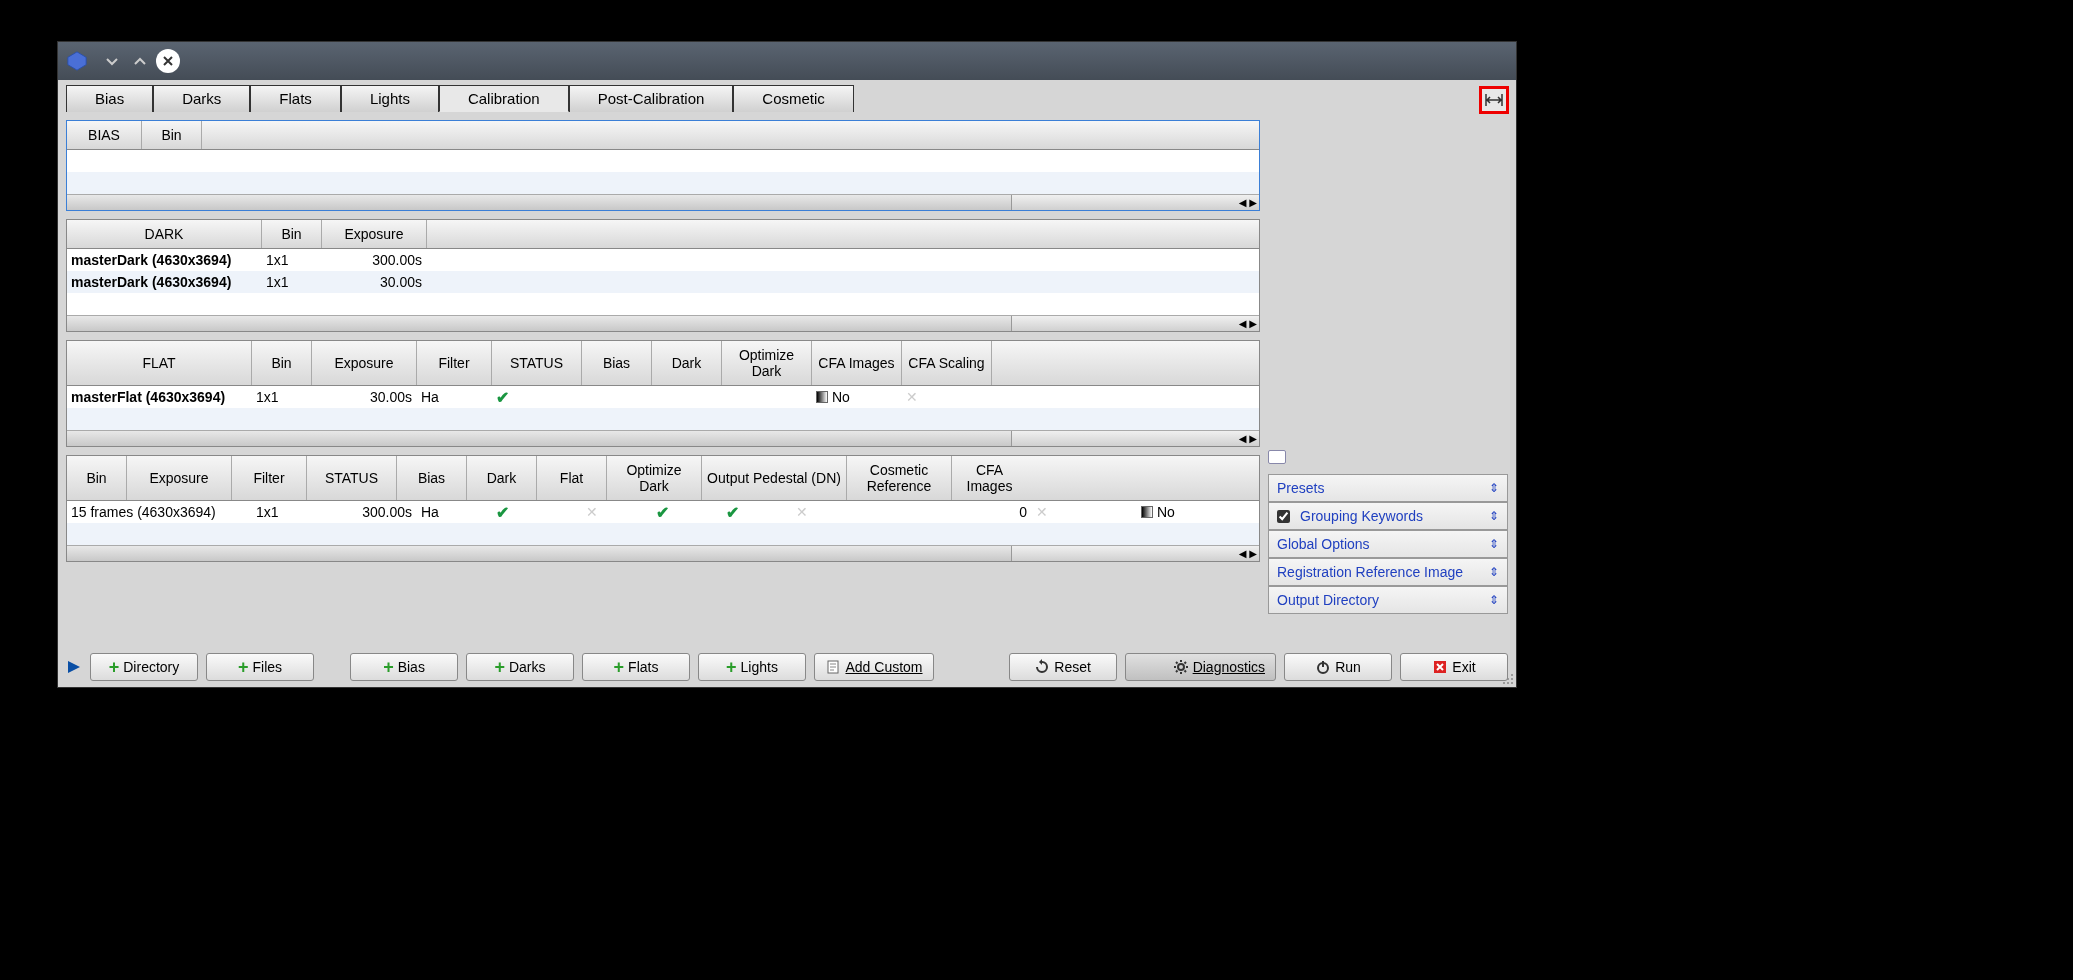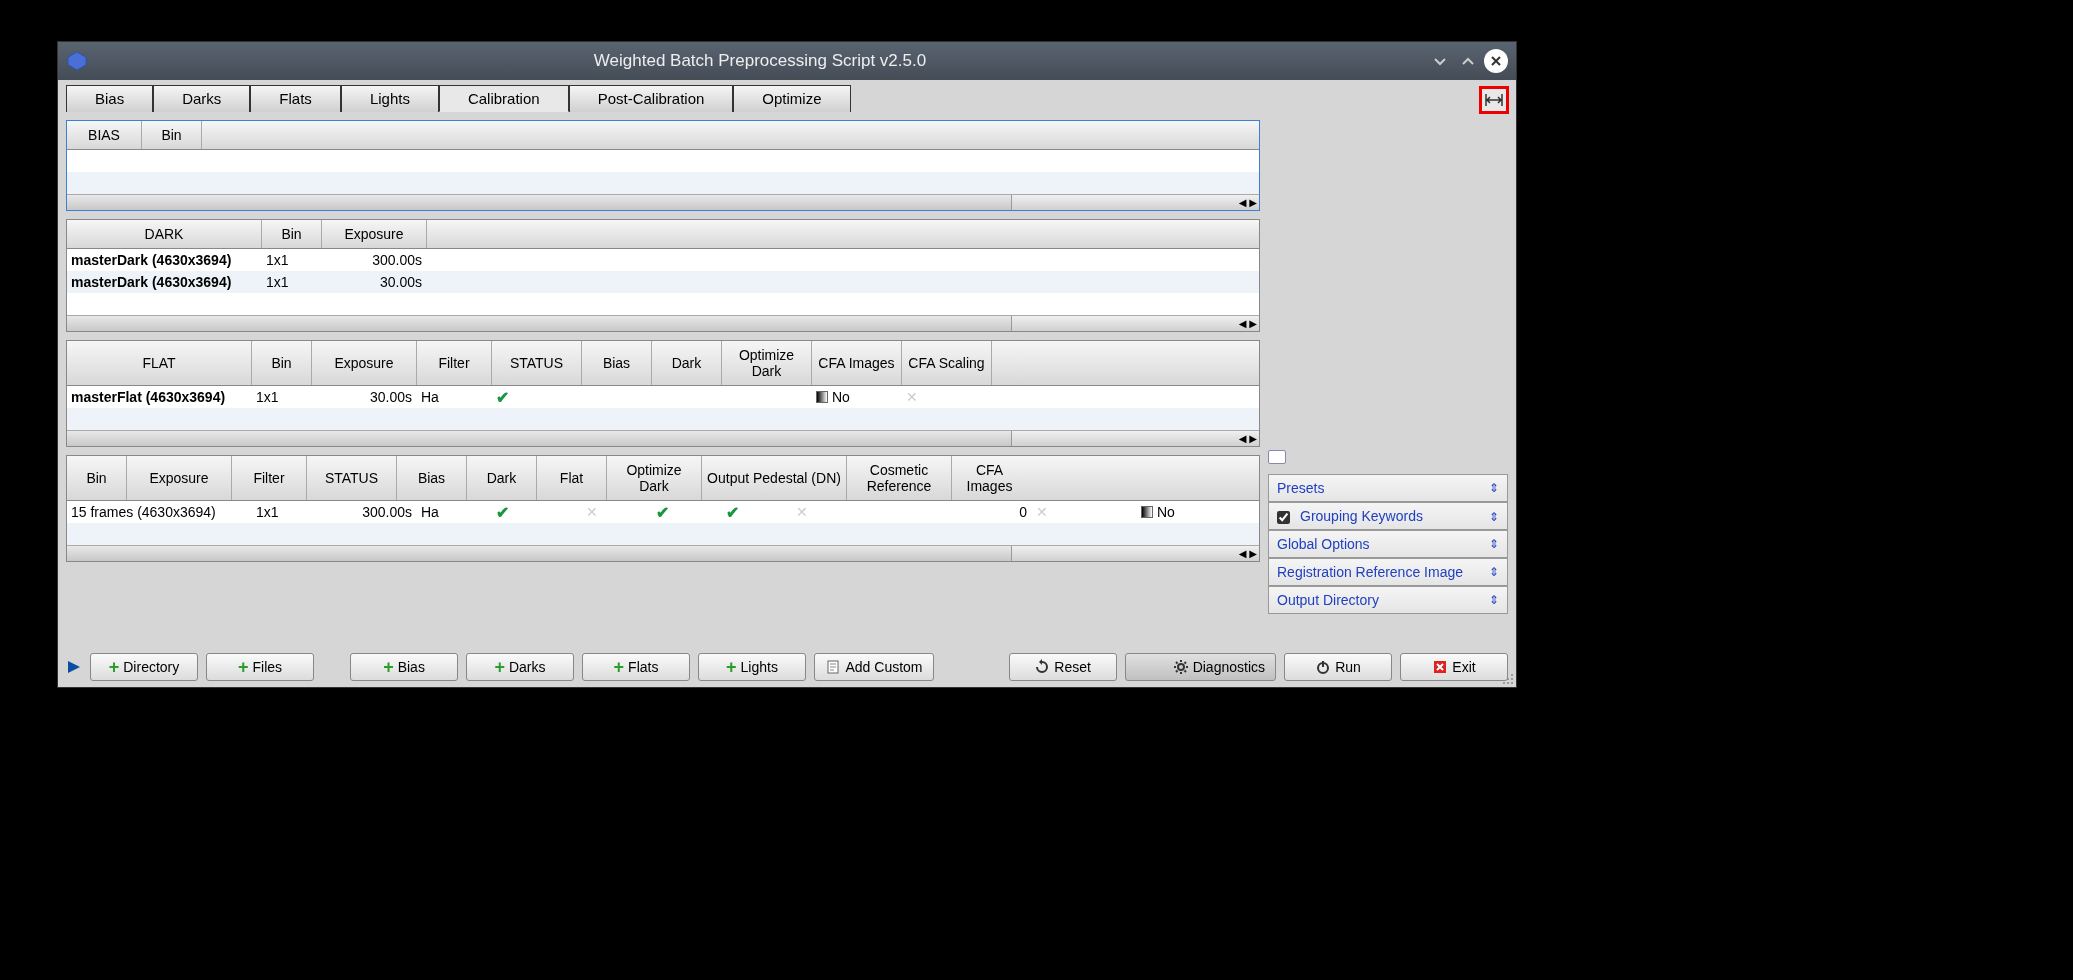--- a/index.html
+++ b/index.html
@@ -38,47 +38,46 @@
 .scroll-arrows { position:absolute; right:2px; top:0; bottom:0; display:flex; align-items:center; gap:2px; font-size:10px; }
 .scroll-track { position:absolute; left:0; top:0; bottom:0; width: 945px; background: linear-gradient(#e8e8e8,#c8c8c8); border-right:1px solid #999; }
 
 .check { color:#1a9641; font-size:16px; font-weight:bold; }
 .xmark { color:#ccc; font-size:14px; }
 .nobox { display:inline-block; width:12px; height:12px; background:linear-gradient(to right,#000,#fff); border:1px solid #666; margin-right:4px; vertical-align:middle; }
 
 .side-section { border:1px solid #999; background:linear-gradient(#f5f5f5,#e5e5e5); padding:5px 8px; font-size:14px; color:#2040c0; display:flex; align-items:center; justify-content:space-between; cursor:pointer; }
 .side-section .exp { color:#2040c0; font-size:12px; }
 .side-section input[type=checkbox]{ margin-right:6px; accent-color:#333; }
-.side-section.withcb { justify-content:flex-start;align-items:flex-end; }
+.side-section.withcb { justify-content:flex-start; }
 .side-section.withcb .lbl { flex:1; color:#2040c0; margin-left:4px; }
 
 .comment-icon { width:18px; height:14px; border:1px solid #88a; background:#fff; border-radius:2px; margin-bottom:10px; position:relative; }
 
 .bottombar { display:flex; align-items:center; padding:6px 8px; gap:8px; }
 .bottombar .arrow { width:16px; height:16px; color:#0a4fa5; }
 .btn { flex:0 0 auto; min-width:108px; height:28px; border:1px solid #888; background:linear-gradient(#fafafa,#dcdcdc); font-size:14px; display:flex; align-items:center; justify-content:center; gap:4px; cursor:pointer; border-radius:3px; padding:0 10px; }
-.btn.wide { min-width: 120px; }
+.btn.wide { min-width: 120px; text-decoration: underline; }
 .btn.active { background:linear-gradient(#e0e0e0,#c0c0c0);padding-left:47px; }
 .plus { color:#2a9d2a; font-size:18px; font-weight:bold; line-height:1; }
 .icon-svg { width:16px; height:16px; }
 .gap { flex:1; }
 
 .resize-grip { position:absolute; bottom:2px; right:2px; width:12px; height:12px; }
 </style>
 </head>
 <body>
 
 <div class="window">
   <div class="titlebar">
     <span class="app-icon">
       <svg viewBox="0 0 24 24">
           <polygon points="12,2 22,8 22,16 12,22 2,16 2,8" fill="#4a6fd6" stroke="#2a4fa6"></polygon>
         </svg>
     </span>
-    <span class="title">Weighted Batch Preprocessing Script v2.5.0</span>
     <span class="tb-btn">
         <svg width="16" height="16" viewBox="0 0 16 16">
           <path d="M3 6 L8 11 L13 6" fill="none" stroke="#ccc" stroke-width="2"></path>
         </svg>
       </span>
     <span class="tb-btn">
         <svg width="16" height="16" viewBox="0 0 16 16">
           <path d="M3 11 L8 6 L13 11" fill="none" stroke="#ccc" stroke-width="2"></path>
         </svg>
       </span>
@@ -90,21 +89,21 @@
   </div>
 
   <div class="toprow">
     <div class="tabs">
       <div class="tab">Bias</div>
       <div class="tab">Darks</div>
       <div class="tab">Flats</div>
       <div class="tab">Lights</div>
       <div class="tab active">Calibration</div>
       <div class="tab">Post-Calibration</div>
-      <div class="tab">Optimize</div>
+      <div class="tab">Cosmetic</div>
     </div>
   </div>
 
   <div class="expand-btn">
     <svg width="18" height="14" viewBox="0 0 18 14">
         <path d="M1 1 L1 13 M17 1 L17 13 M3 7 L15 7 M5 4 L2 7 L5 10 M13 4 L16 7 L13 10" stroke="#333" stroke-width="1.5" fill="none"></path>
       </svg>
   </div>
 
   <div class="content">

